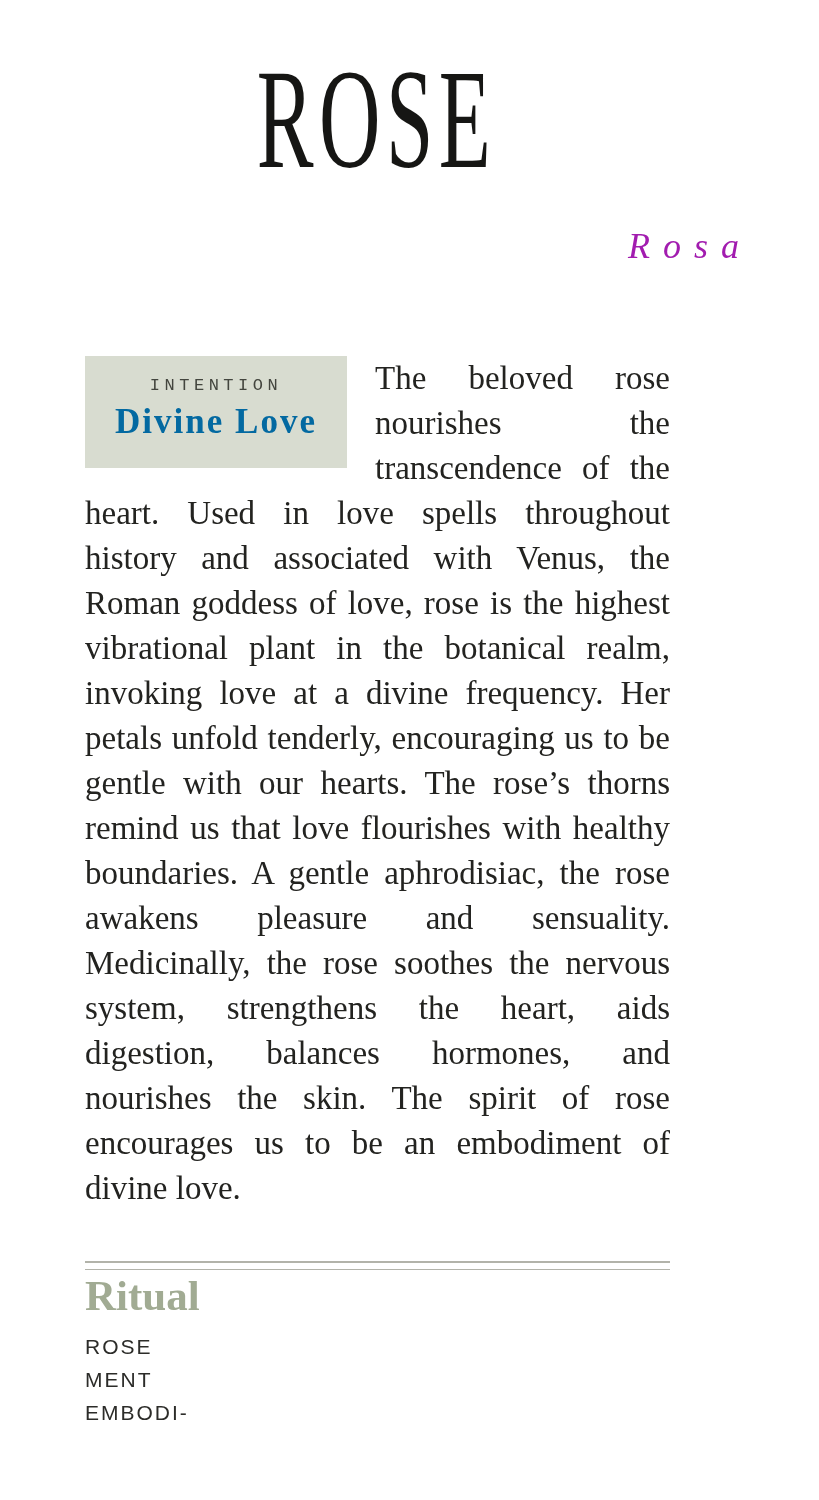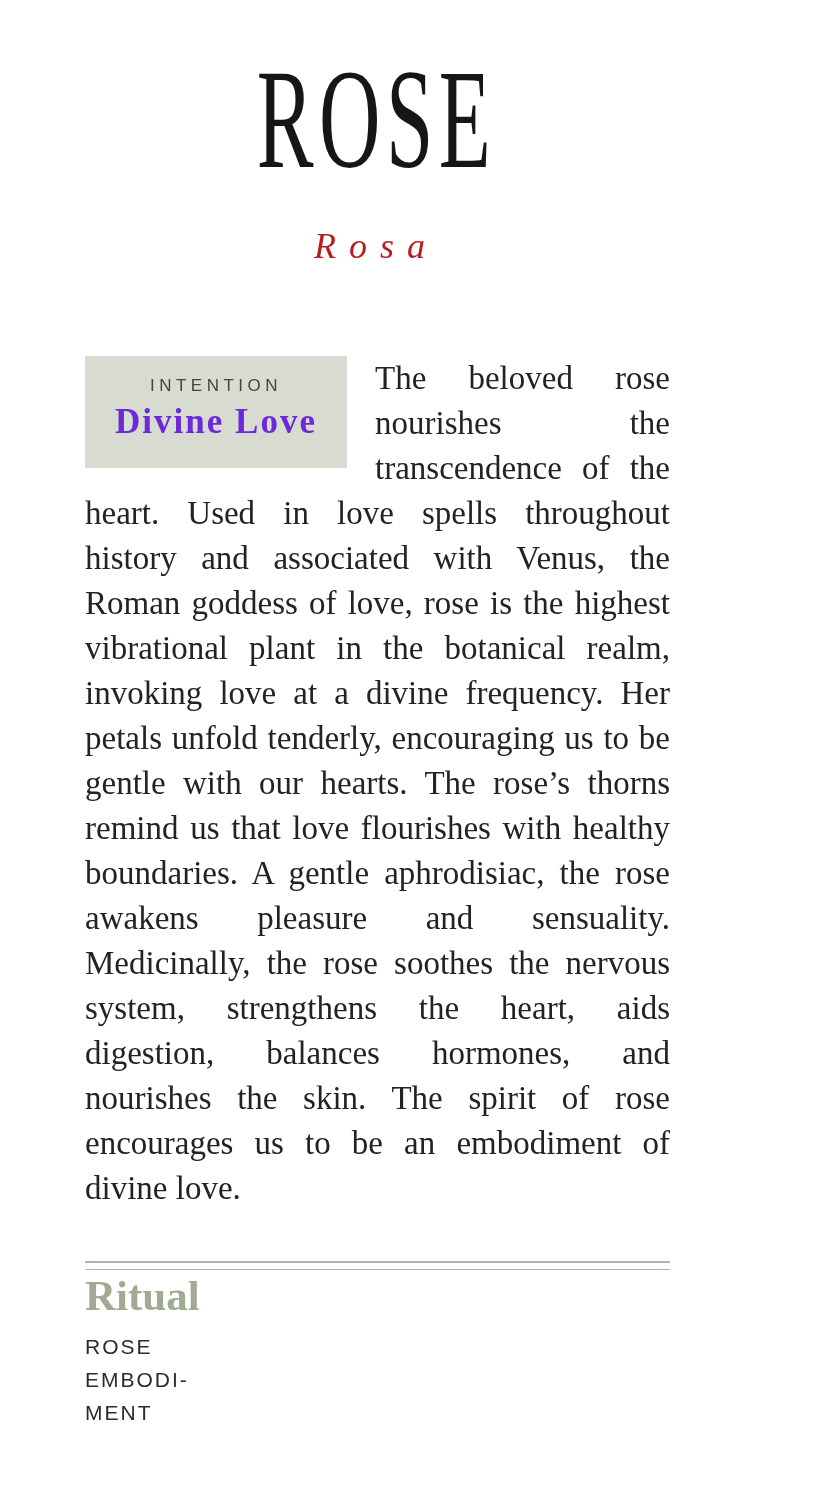--- a/index.html
+++ b/index.html
@@ -27,26 +27,26 @@
   .title-inner {
     display: inline-block;
     font-size: 142px;
     font-weight: 400;
     letter-spacing: 9px;
     color: #161614;
     transform: scaleX(0.60);
     transform-origin: 50% 50%;
   }
   .subtitle {
-    text-align: center;
+    text-align: right;
     font-style: italic;
     font-size: 36px;
     line-height: 38px;
     letter-spacing: 13px;
-    color: #b91c1c;
+    color: #a21caf;
   }
 
   
   .content {
     margin: 91px 82px 0 85px;
   }
   .body-text {
     font-size: 33px;
     line-height: 45px;
     text-align: justify;
@@ -59,34 +59,34 @@
     width: 262px;
     height: 112px;
     margin-right: 28px;
     margin-bottom: 18px;
     background: var(--intention-box-bg, #d8dcd0);
     text-align: center;
     box-sizing: border-box;
     padding-top: 20px;
   }
   .intention-label {
-    font-family: Liberation Sans, sans-serif;
+    font-family: Liberation Mono, monospace;
     font-size: 17px;
     letter-spacing: 4.5px;
     line-height: 20px;
     color: #43453e;
   }
   .intention-value {
     margin-top: 6px;
     font-family: "Liberation Serif", serif;
     font-weight: bold;
     font-size: 35px;
     line-height: 40px;
     letter-spacing: 2px;
-    color: #6d28d9;
+    color: #0369a1;
   }
 
   
   .section-divider {
     clear: both;
     margin: 50px 82px 0 85px;
     height: 6px;
     border-top: 2px solid var(--divider, #b2b3aa);
     border-bottom: 1px solid var(--divider, #b2b3aa);
   }
@@ -143,19 +143,19 @@
     </div>
   </div>
 
   <div class="section-divider"></div>
 
   <div class="ritual-row">
     <div class="ritual-left">
       <div class="ritual-heading">Ritual</div>
       <div class="ritual-name">
         <div>ROSE</div>
+        <div>MENT</div>
         <div>EMBODI-</div>
-        <div>MENT</div>
       </div>
     </div>
   </div>
 
 </div>
 
 </body></html>

